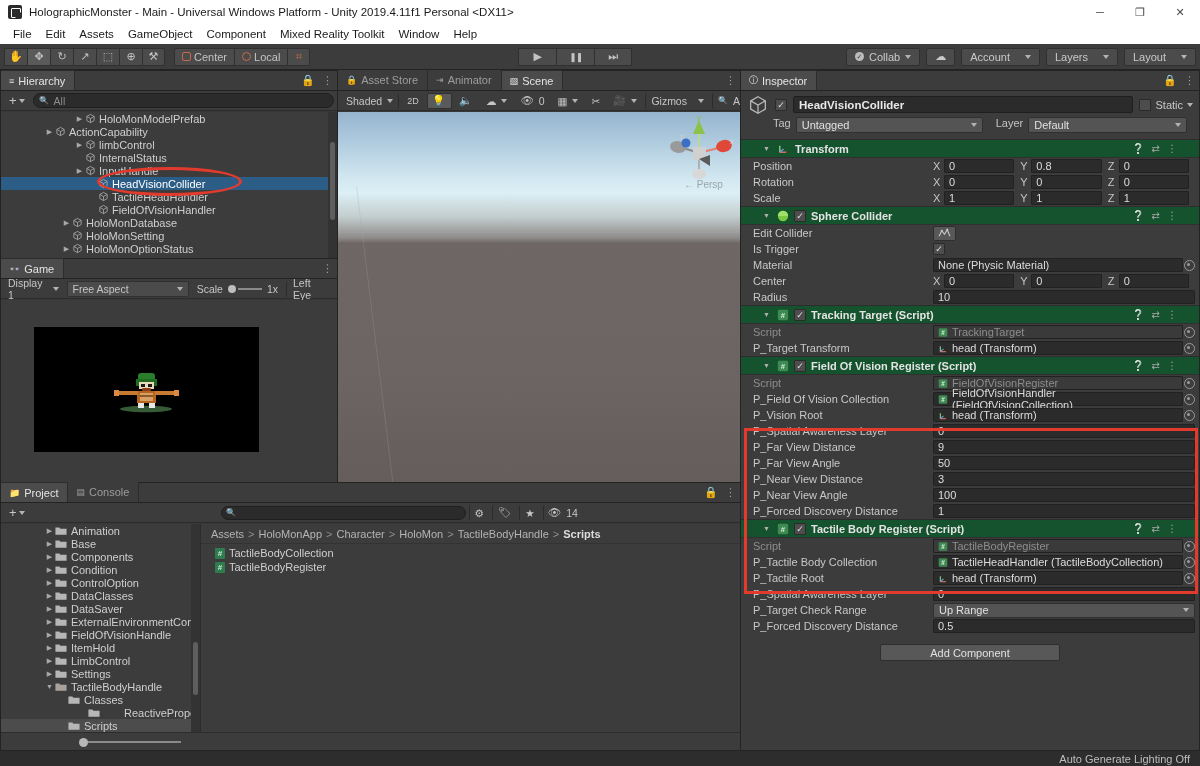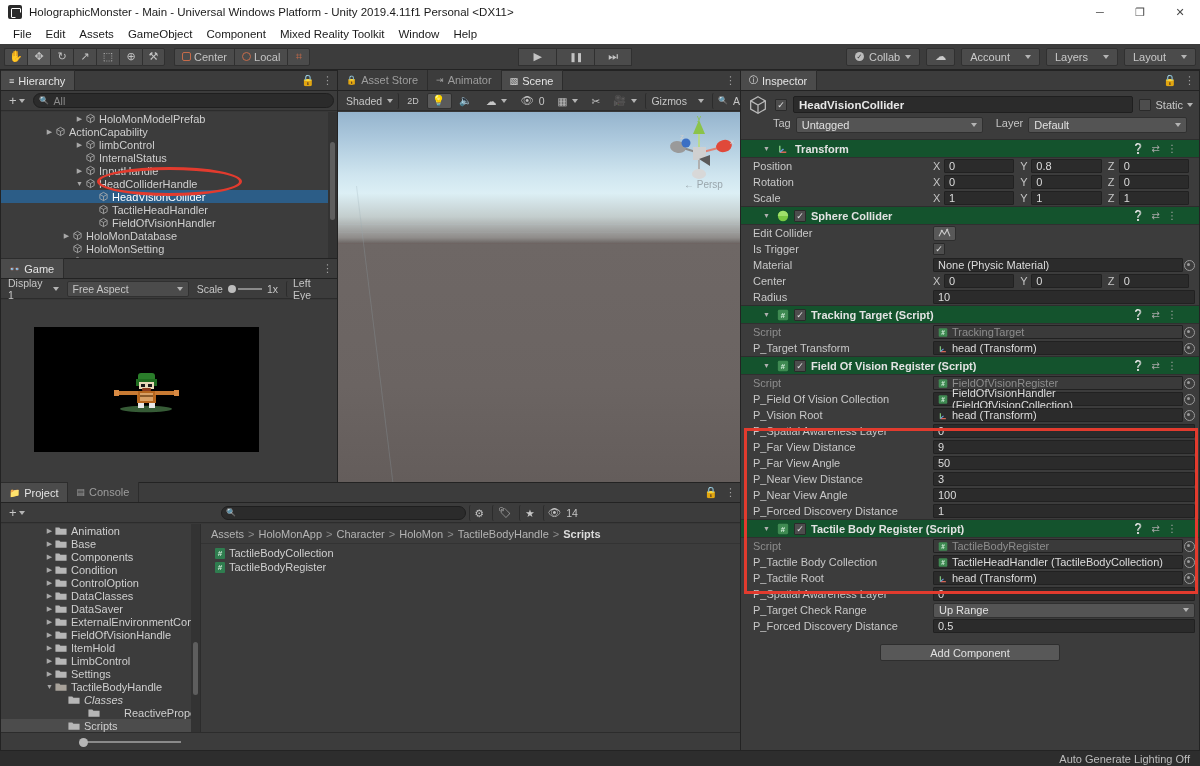--- a/index.html
+++ b/index.html
@@ -338,30 +338,20 @@
             <div class="trow" style="padding-left: 73px;">
               <span class="tri">▶</span>
               <span class="cube">
                 <svg width="11" height="11" viewBox="0 0 24 24">
                   <path d="M12 3 L20 7.5 L20 16.5 L12 21 L4 16.5 L4 7.5 Z" fill="none" stroke="#b0b0b0" stroke-width="1.7"></path>
                   <path d="M4 7.5 L12 12 L20 7.5 M12 12 L12 21" fill="none" stroke="#b0b0b0" stroke-width="1.7"></path>
                 </svg>
               </span>
               <span>InputHandle</span>
             </div>
-            <div class="trow" style="padding-left: 73px;">
-              <span class="tri">▼</span>
-              <span class="cube">
-                <svg width="11" height="11" viewBox="0 0 24 24">
-                  <path d="M12 3 L20 7.5 L20 16.5 L12 21 L4 16.5 L4 7.5 Z" fill="none" stroke="#b0b0b0" stroke-width="1.7"></path>
-                  <path d="M4 7.5 L12 12 L20 7.5 M12 12 L12 21" fill="none" stroke="#b0b0b0" stroke-width="1.7"></path>
-                </svg>
-              </span>
-              <span>HeadColliderHandle</span>
-            </div>
             <div class="trow sel" style="padding-left: 86px;">
               <span class="tri"></span>
               <span class="cube">
                 <svg width="11" height="11" viewBox="0 0 24 24">
                   <path d="M12 3 L20 7.5 L20 16.5 L12 21 L4 16.5 L4 7.5 Z" fill="none" stroke="#b0b0b0" stroke-width="1.7"></path>
                   <path d="M4 7.5 L12 12 L20 7.5 M12 12 L12 21" fill="none" stroke="#b0b0b0" stroke-width="1.7"></path>
                 </svg>
               </span>
               <span>HeadVisionCollider</span>
             </div>
@@ -691,21 +681,21 @@
                   </svg></span>
                 <span>Settings</span>
               </div>
               <div class="trow" style="padding-left: 43px;">
                 <span class="tri">▼</span>
                 <span class="folder"><svg width="12" height="10" viewBox="0 0 14 11">
                     <path d="M0.5 1.5 L5 1.5 L6.3 3 L13.5 3 L13.5 10 L0.5 10 Z" fill="#a8a29a"></path>
                   </svg></span>
                 <span>TactileBodyHandle</span>
               </div>
-              <div class="trow" style="padding-left: 56px; font-style: italic;">
+              <div class="trow" style="padding-left: 56px;">
                 <span class="tri"></span>
                 <span class="folder"><svg width="12" height="10" viewBox="0 0 14 11">
                     <path d="M0.5 1.5 L5 1.5 L6.3 3 L13.5 3 L13.5 10 L0.5 10 Z" fill="#b6b6b6"></path>
                   </svg></span>
                 <span>Classes</span>
               </div>
               <div class="trow" style="padding-left: 56px; gap: 20px;">
                 <span class="tri"></span>
                 <span class="folder"><svg width="12" height="10" viewBox="0 0 14 11">
                     <path d="M0.5 1.5 L5 1.5 L6.3 3 L13.5 3 L13.5 10 L0.5 10 Z" fill="#b6b6b6"></path>

